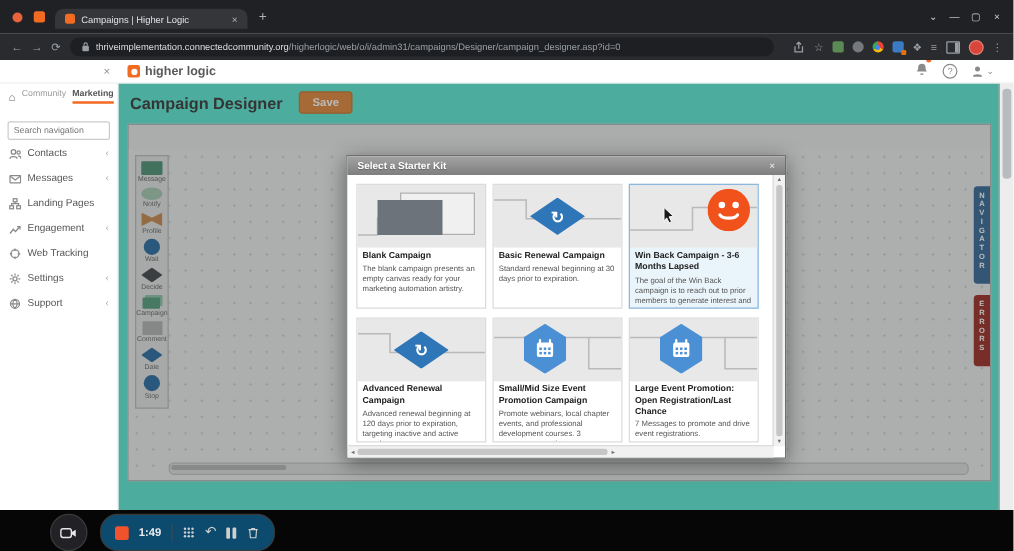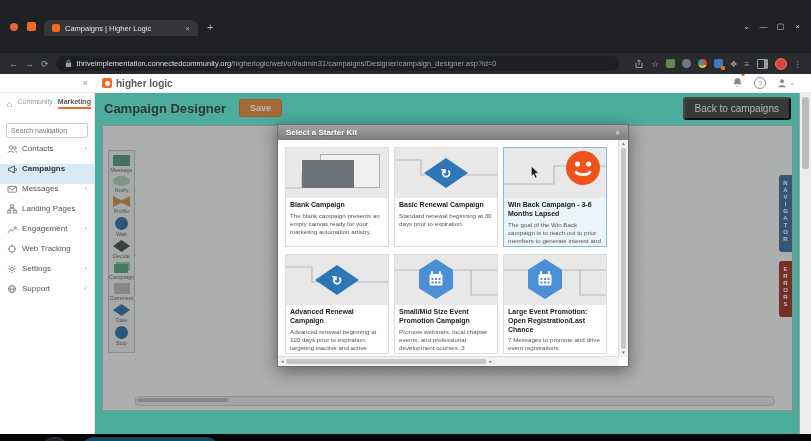--- a/index.html
+++ b/index.html
@@ -1,20 +1,20 @@
 <!DOCTYPE html>
 <html><head>
 <meta charset="utf-8">
 <style>
   html,body{margin:0;padding:0;background:#fff}
   .page{position:relative;width:811px;height:441px;overflow:hidden;background:#fff;
         font-family:"Liberation Sans",sans-serif;-webkit-font-smoothing:antialiased}
 
   
-  .tabbar{height:19px;background:#202124;display:flex;align-items:center;padding:17px 5px}
+  .tabbar{height:19px;background:#202124;display:flex;align-items:center;padding:4px 5px}
   .recdot{width:8px;height:8px;border-radius:50%;background:#e8623a;margin:0 5px}
   .pinfav{width:9px;height:9px;background:#f26b21;border-radius:2px;margin:0 8px 0 4px}
   .tab{height:16px;margin-top:3px;background:#35363a;border-radius:7px 7px 0 0;display:flex;
        align-items:center;gap:5px;padding:0 8px;width:138px}
   .tabfav{width:8px;height:8px;background:#f26b21;border-radius:2px;flex:none}
   .tabtitle{font-size:7.5px;color:#dfe1e5;white-space:nowrap;overflow:hidden;text-overflow:ellipsis;flex:1}
   .tabx{font-size:8px;color:#aeb1b6}
   .newtab{font-size:11px;color:#aeb1b6;margin-left:9px}
   .winctl{margin-left:auto;display:flex}
   .winctl span{width:17px;text-align:center;font-size:8px;color:#cdd0d4}
@@ -260,28 +260,20 @@
         <div class="nitem">
           <svg class="nico" width="10" height="10" viewBox="0 0 10 10" fill="none" stroke="#8a8a8a" stroke-width="1">
             <circle cx="3.8" cy="3.5" r="1.8"></circle>
               <path d="M1 9c0-2.2 5.6-2.2 5.6 0"></path>
               <circle cx="7.9" cy="3.9" r="1.3"></circle>
               <path d="M7.6 6.7c1.6.2 2.3 1 2.3 2.3"></path>
           </svg>
           <span class="nlabel">Contacts</span>
           <span class="nchev">‹</span>
         </div>
-        <div class="nitem active">
-          <svg class="nico" width="10" height="10" viewBox="0 0 10 10" fill="none" stroke="#5a5a5a" stroke-width="1">
-            <path d="M1.5 4.2v2.6h1.6l4.4 2.2V2L3.1 4.2z"></path>
-              <path d="M8.7 4a2 2 0 0 1 0 3"></path>
-          </svg>
-          <span class="nlabel">Campaigns</span>
-          <span class="nchev"></span>
-        </div>
         <div class="nitem">
           <svg class="nico" width="10" height="10" viewBox="0 0 10 10" fill="none" stroke="#8a8a8a" stroke-width="1">
             <rect x="1" y="2.4" width="8.5" height="5.8" rx=".5"></rect>
               <path d="M1.2 3l4 3 4-3"></path>
           </svg>
           <span class="nlabel">Messages</span>
           <span class="nchev">‹</span>
         </div>
         <div class="nitem">
           <svg class="nico" width="10" height="10" viewBox="0 0 10 10" fill="none" stroke="#8a8a8a" stroke-width="1">
@@ -324,21 +316,20 @@
           </svg>
           <span class="nlabel">Support</span>
           <span class="nchev">‹</span>
         </div>
       </div>
 
       <div class="content">
         <div class="chdr">
           <span class="ctitle">Campaign Designer</span>
           <button class="savebtn">Save</button>
-          <button class="backbtn">Back to campaigns</button>
         </div>
 
         <div class="designer">
 
           <div class="canvas">
             <div class="palette">
               <div class="pitem">
                   <span class="sh-rect"></span>
                   <span class="plabel">Message</span>
                 </div>

